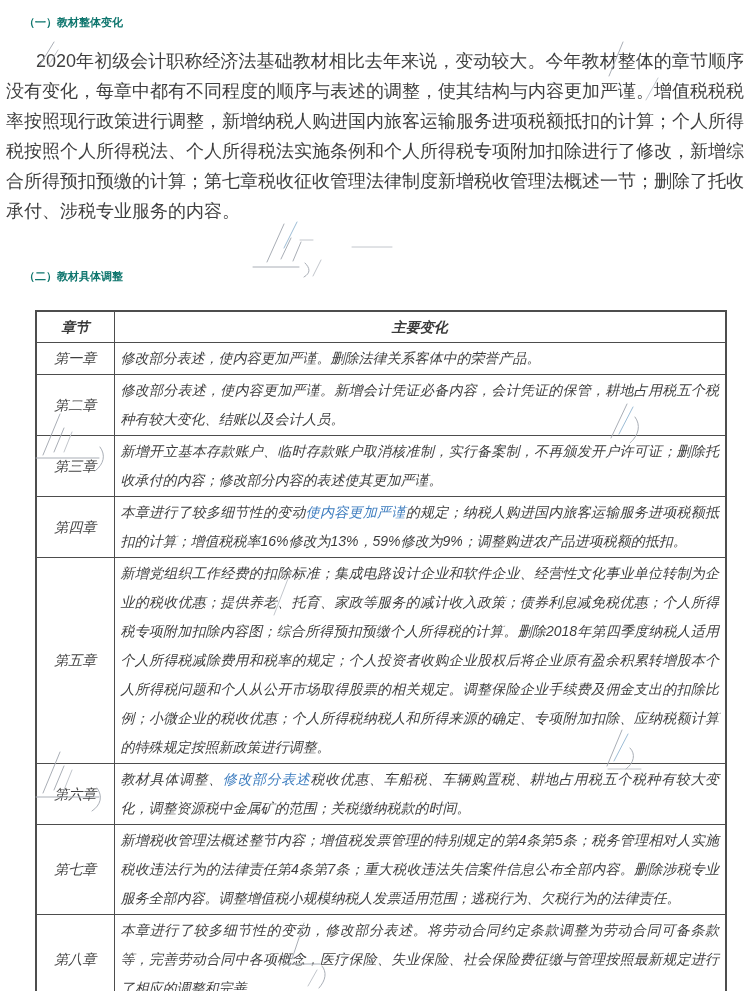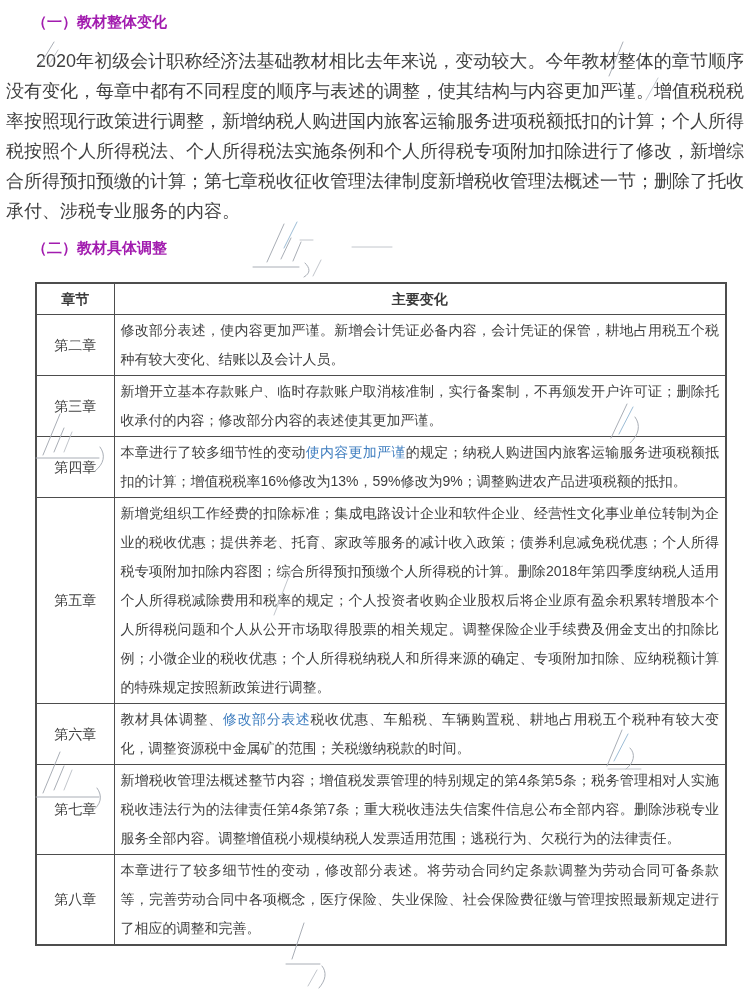--- a/index.html
+++ b/index.html
@@ -2,42 +2,43 @@
 <html style="--text: #3f3f3f; --border: #4d4d4d; --link: #3e7dbf; --scribble: #a9aeb6;"><head>
 <meta charset="utf-8">
 <style>
   html,body{margin:0;padding:0;}
   body{
     width:750px;height:991px;position:relative;overflow:hidden;
     background:#ffffff;color:var(--text,#3f3f3f);
     font-family:"Liberation Sans","DejaVu Sans",sans-serif;
   }
   .heading{
-    font-size:15px;font-weight:bold;color:#a21caf;
-    margin:0;padding:0 0 0 32px;line-height:20px;
+    font-size:11px;font-weight:bold;color:#0f766e;
+    margin:0;padding:0 0 0 24px;line-height:20px;
   }
   .heading-1{padding-top:12px;}
-  .heading-2{margin-top:12px;}
+  .heading-2{margin-top:40px;}
   .intro{
     margin:14px 6px 0 6px;
     font-size:18px;line-height:30px;
     text-align:justify;text-indent:30px;
     color:var(--text,#3f3f3f);
   }
   table.changes-table{
     margin:24px 0 0 35px;
     width:692px;
     border-collapse:collapse;
     border:2px solid var(--border,#4d4d4d);
     table-layout:fixed;
   }
   .changes-table th,.changes-table td{
     border:1px solid var(--border,#4d4d4d);
     font-size:14px;
     vertical-align:middle;
+    font-style:italic;
   }
   .changes-table th{
     font-weight:bold;text-align:center;
     line-height:28px;padding:1px 0;color:#3a3a3a;
   }
   .col-chapter{width:78px;}
   td.chapter{
     text-align:center;line-height:29px;padding:1px 2px;
     white-space:nowrap;
   }
@@ -68,20 +69,24 @@
     <col class="col-chapter">
     <col>
   </colgroup>
   <thead>
     <tr>
       <th>章节</th>
       <th>主要变化</th>
     </tr>
   </thead>
   <tbody>
+      <tr>
+        <td class="chapter">第一章</td>
+        <td class="changes"><span>修改部分表述，使内容更加严谨。删除法律关系客体中的荣誉产品。</span></td>
+      </tr>
       <tr>
         <td class="chapter">第二章</td>
         <td class="changes"><span>修改部分表述，使内容更加严谨。新增会计凭证必备内容，会计凭证的保管，耕地占用税五个税种有较大变化、结账以及会计人员。</span></td>
       </tr>
       <tr>
         <td class="chapter">第三章</td>
         <td class="changes"><span>新增开立基本存款账户、临时存款账户取消核准制，实行备案制，不再颁发开户许可证；删除托收承付的内容；修改部分内容的表述使其更加严谨。</span></td>
       </tr>
       <tr>
         <td class="chapter">第四章</td>

